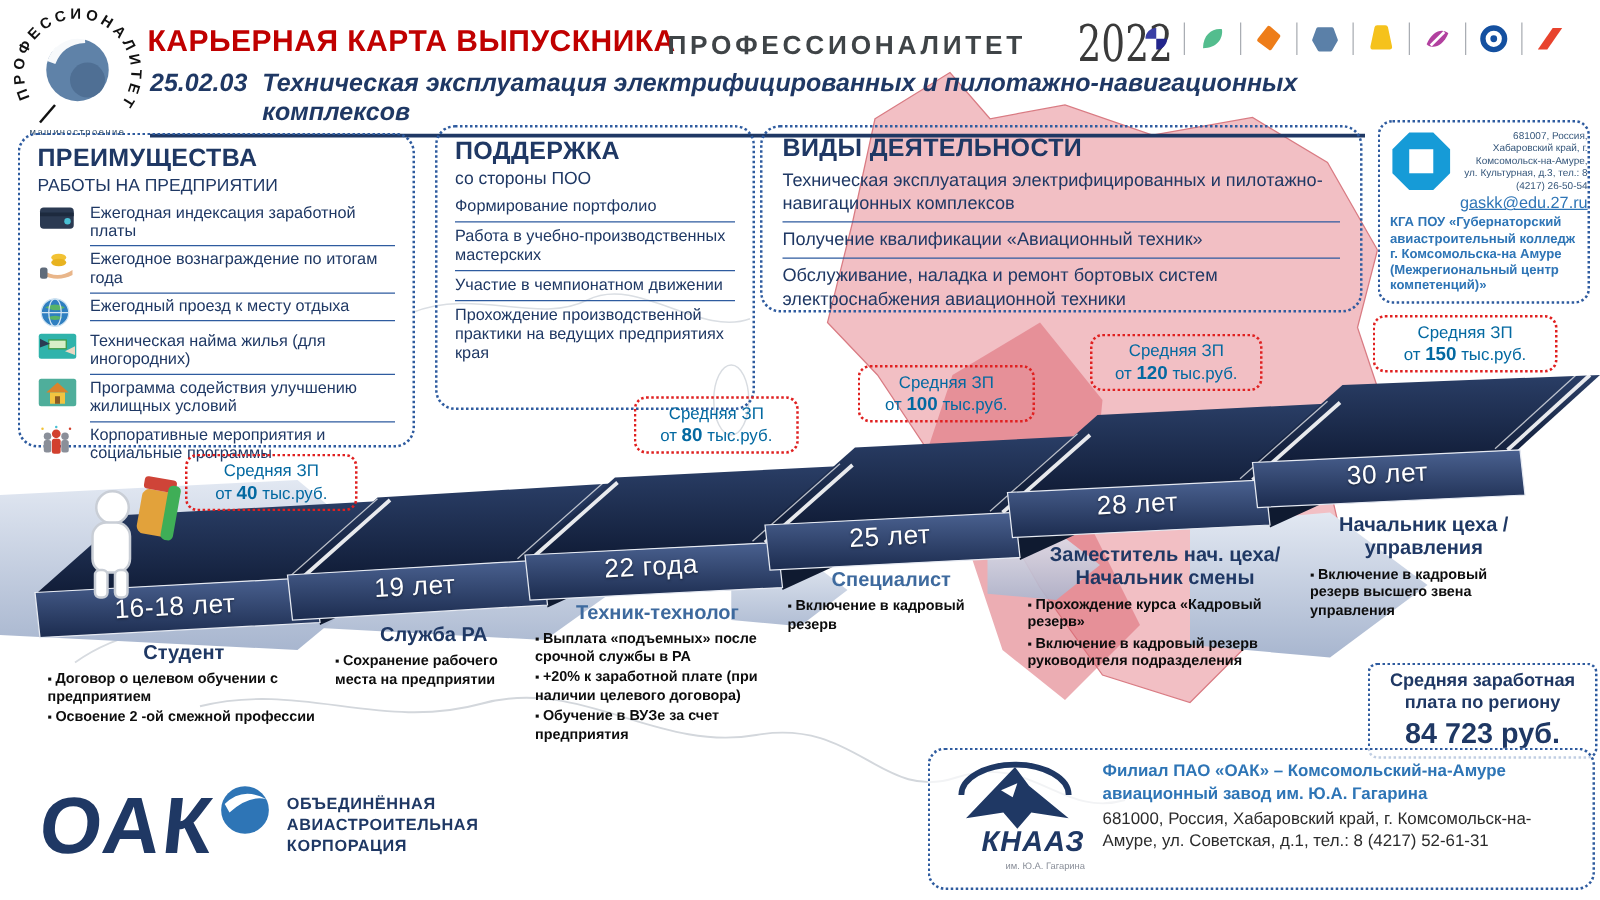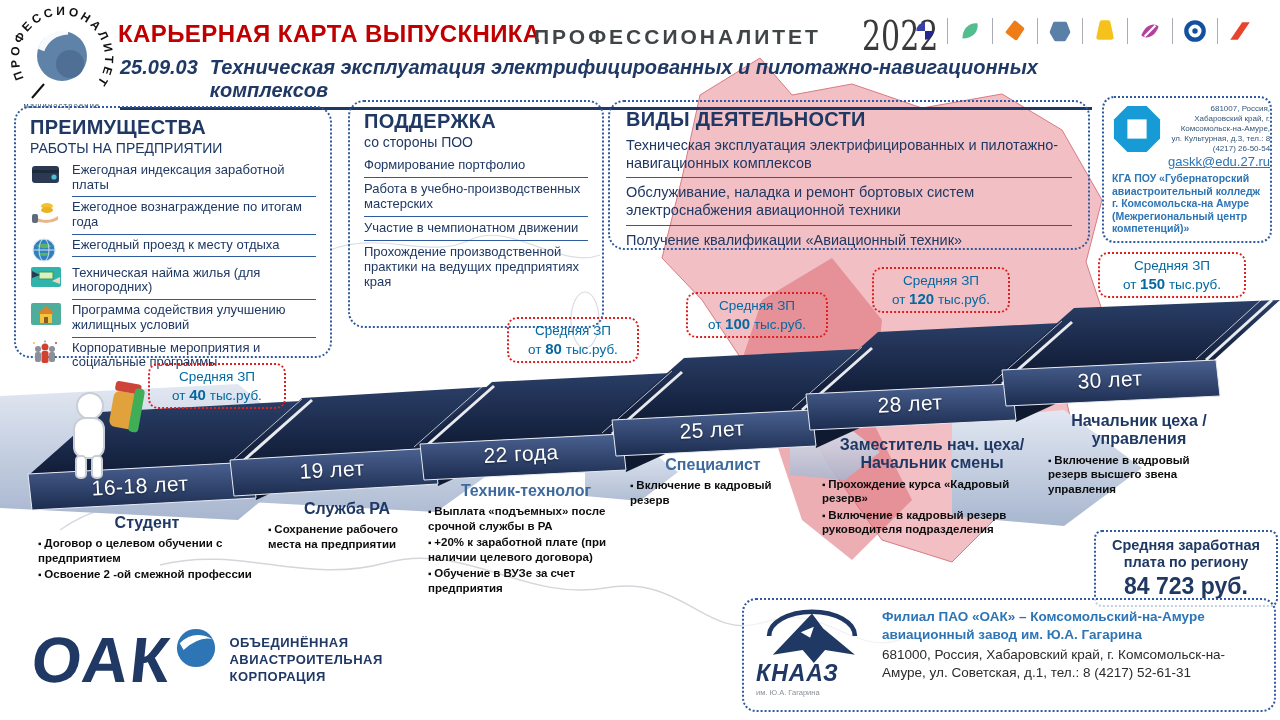--- a/index.html
+++ b/index.html
@@ -56,21 +56,21 @@
   .region-box{border:2.5px dotted #2E5B9F;border-radius:8px;background:rgba(255,255,255,.9);
               padding:5px 6px;text-align:center;color:#1F3864;box-sizing:border-box}
   .region-box .lbl{font-size:14.5px;font-weight:bold;line-height:1.2}
   .region-box .val{font-size:23px;font-weight:bold;margin-top:1px}
 
   
   .oak{display:flex;align-items:center;gap:12px}
   .oak .abbr{font-size:64px;font-weight:bold;color:#1F3864;letter-spacing:2px;transform:skewX(-6deg);line-height:.9}
   .oak .nm{font-size:13px;font-weight:bold;color:#1F3864;line-height:1.3;width:200px;letter-spacing:.5px}
   .plant{border:2px dotted #2E5B9F;border-radius:14px;padding:8px 12px;display:flex;gap:14px;box-sizing:border-box;background:rgba(255,255,255,.7)}
-  .plant .lcol{width:112px;text-align:left;flex:0 0 112px}
+  .plant .lcol{width:112px;text-align:right;flex:0 0 112px}
   .plant .lcol .kn{font-size:23px;font-weight:bold;font-style:italic;color:#1F3864;letter-spacing:1px;margin-top:-4px}
   .plant .lcol .knsub{font-size:7.5px;color:#8A8F99;margin-top:1px}
   .plant .pname{font-size:13.5px;font-weight:bold;color:#2E75B6;line-height:1.3}
   .plant .paddr{font-size:13.5px;color:#2B2B2B;line-height:1.35;margin-top:3px}
 </style>
 </head>
 <body>
 
 <div id="canvas">
 
@@ -206,21 +206,21 @@
         <circle cx="12" cy="12" r="8" fill="none" stroke="#1450A0" stroke-width="4"></circle>
         <circle cx="12" cy="12" r="2.5" fill="#1450A0"></circle>
       </svg>
     <span class="hsep"></span>
     <svg width="26" height="26" viewBox="0 0 24 24">
         <path d="M14 4h7l-11 16H3z" fill="#E8432D"></path>
       </svg>
   </div>
 
   <div class="abs subtitle-row" style="left:120px;top:56px">
-    <span>25.09.03</span>
+    <span>25.02.03</span>
     <span style="white-space:normal">Техническая эксплуатация электрифицированных и пилотажно-навигационных комплексов</span>
   </div>
 
   <div class="abs dbox" style="left:14px;top:106px;width:318px;height:252px;padding:8px 14px 6px">
     <h2>ПРЕИМУЩЕСТВА</h2>
     <h3>РАБОТЫ НА ПРЕДПРИЯТИИ</h3>
     <div class="adv-item">
       <span class="adv-icon">
           <svg width="32" height="24" viewBox="0 0 30 24">
             <rect x="1" y="4" width="27" height="17" rx="3" fill="#2B3A52"></rect>
@@ -299,22 +299,22 @@
     <h3>со стороны ПОО</h3>
     <div class="sup-item">Формирование портфолио</div>
     <div class="sup-item">Работа в учебно-производственных мастерских</div>
     <div class="sup-item">Участие в чемпионатном движении</div>
     <div class="sup-item">Прохождение производственной практики на ведущих предприятиях края</div>
   </div>
 
   <div class="abs dbox" style="left:608px;top:100px;width:482px;height:150px;padding:6px 16px 4px">
     <h2>ВИДЫ ДЕЯТЕЛЬНОСТИ</h2>
     <div class="act-item">Техническая эксплуатация электрифицированных и пилотажно-навигационных комплексов</div>
+    <div class="act-item">Получение квалификации «Авиационный техник»</div>
     <div class="act-item">Обслуживание, наладка и ремонт бортовых систем электроснабжения авиационной техники</div>
-    <div class="act-item">Получение квалификации «Авиационный техник»</div>
   </div>
 
   <div class="abs college" style="left:1102px;top:96px;width:170px">
     <div class="top">
       <svg width="50" height="50" viewBox="0 0 52 52" style="flex:0 0 50px">
         <polygon points="16,2 36,2 50,16 50,36 36,50 16,50 2,36 2,16" fill="#169BD7"></polygon>
         <rect x="16" y="16" width="20" height="20" fill="#FFFFFF"></rect>
       </svg>
       <div>
         <div class="addr">681007, Россия, Хабаровский край, г. Комсомольск-на-Амуре, ул. Культурная, д.3, тел.: 8 (4217) 26-50-54</div>

